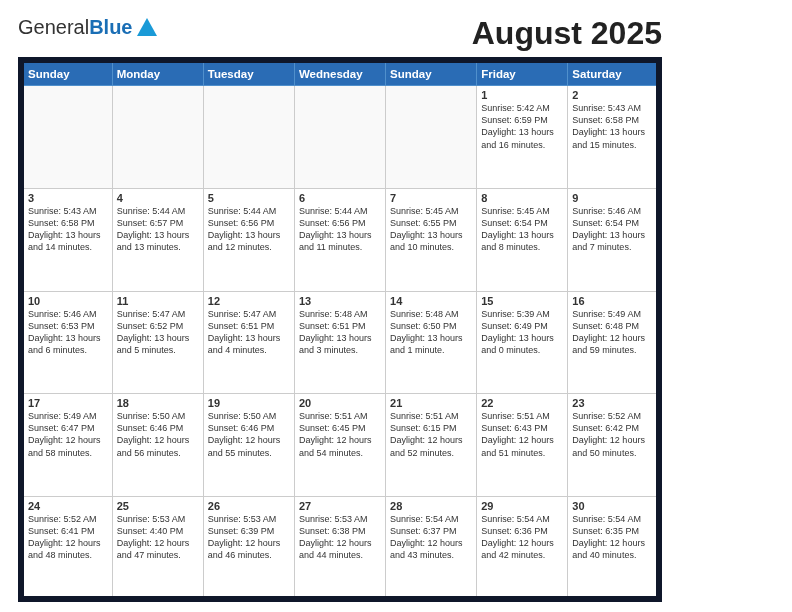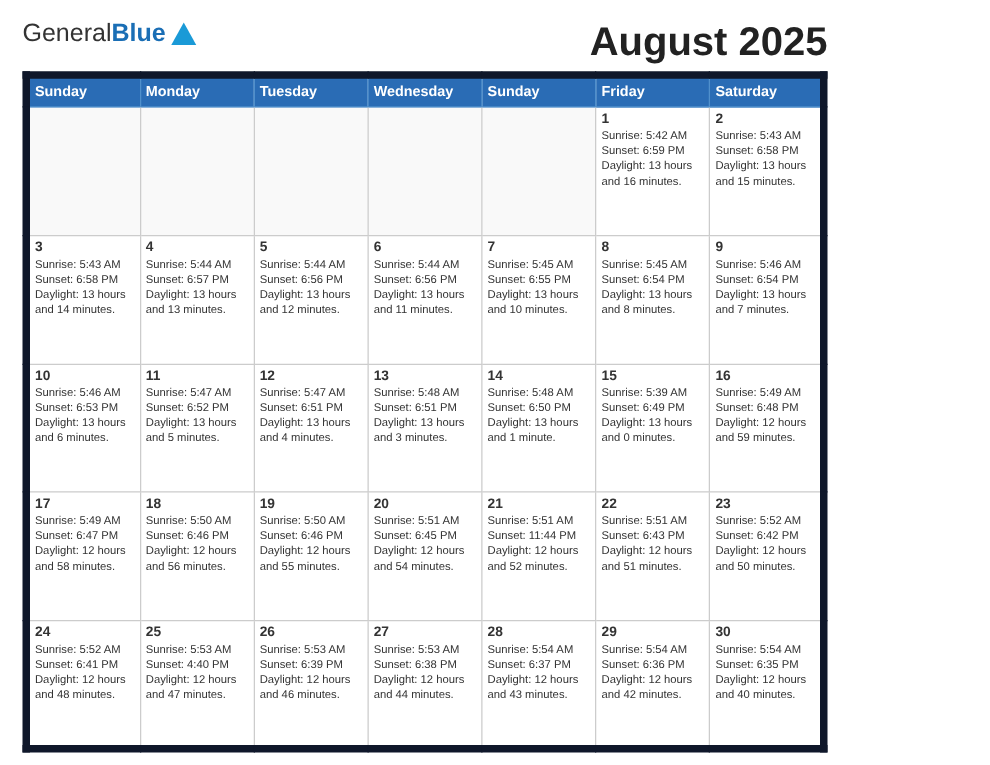--- a/index.html
+++ b/index.html
@@ -259,21 +259,21 @@
           </td>
           <td>
             <span class="day-num">20</span>
             <div class="day-info">Sunrise: 5:51 AM
 Sunset: 6:45 PM
 Daylight: 12 hours and 54 minutes.</div>
           </td>
           <td>
             <span class="day-num">21</span>
             <div class="day-info">Sunrise: 5:51 AM
-Sunset: 11:44 PM
+Sunset: 6:15 PM
 Daylight: 12 hours and 52 minutes.</div>
           </td>
           <td>
             <span class="day-num">22</span>
             <div class="day-info">Sunrise: 5:51 AM
 Sunset: 6:43 PM
 Daylight: 12 hours and 51 minutes.</div>
           </td>
           <td>
             <span class="day-num">23</span>

